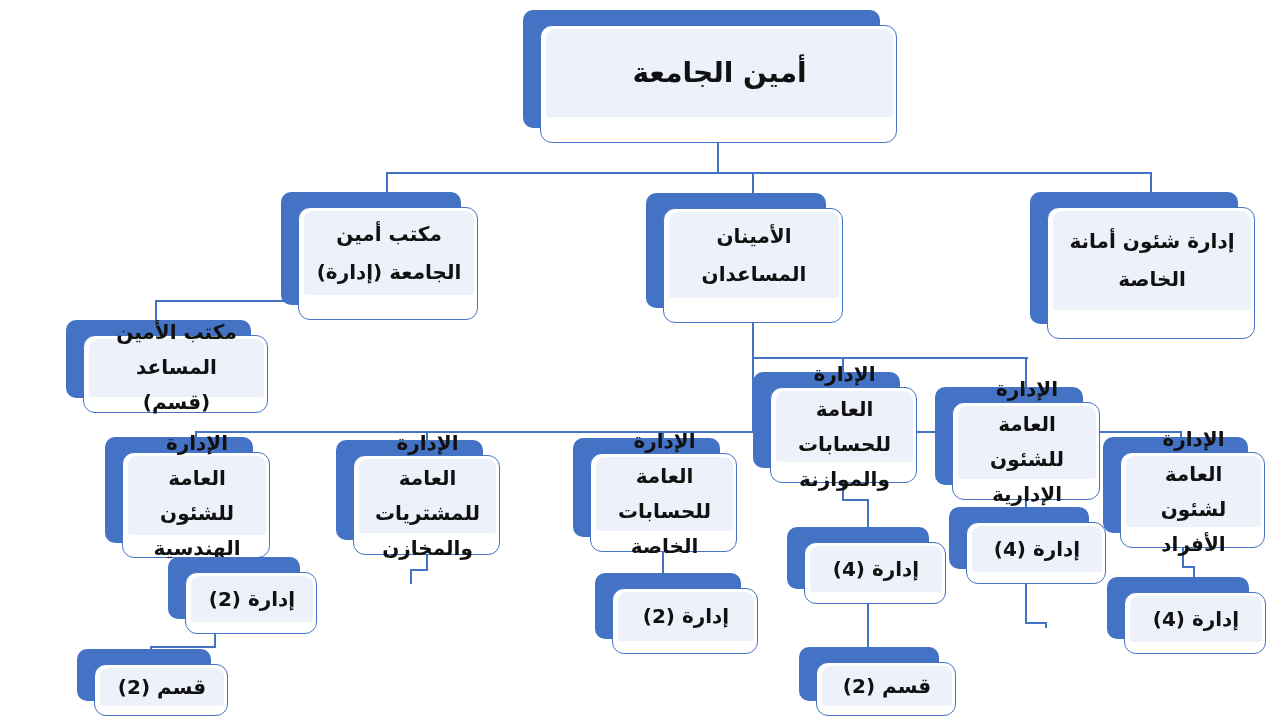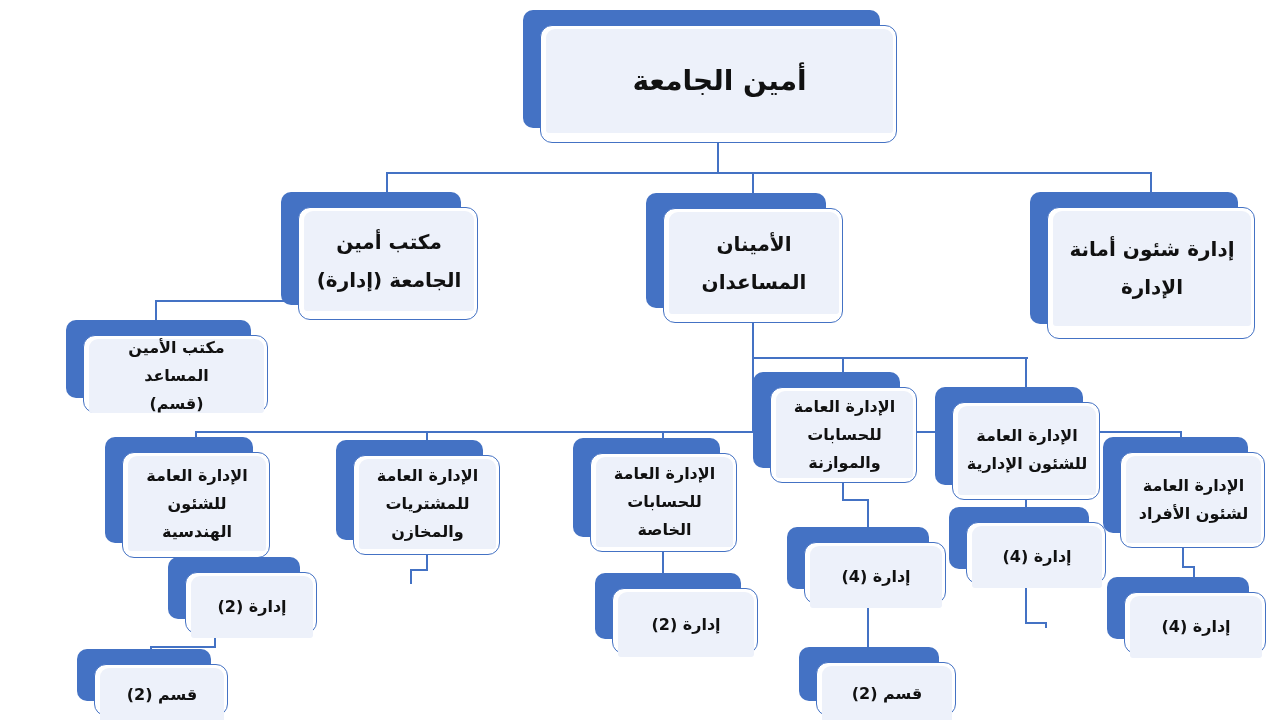--- a/index.html
+++ b/index.html
@@ -33,25 +33,25 @@
   .node .fill{
     position:absolute;left:5px;top:3px;right:3px;height:76%;
     background:#EDF1FA;
     border-radius:9px 9px 3px 3px;
     display:flex;align-items:center;justify-content:center;
     text-align:center;
     white-space:pre-line;
     font-weight:bold;
     color:#111111;
     line-height:1.8;
-    padding:8px 6px;
+    padding:0 6px;
   }
   .fs28 .fill{font-size:28px;line-height:1.3;}
   .fs20 .fill{font-size:20px;line-height:1.9;}
-  .fs15 .fill{font-size:16px;line-height:1.75;}
+  .fs15 .fill{font-size:20px;line-height:1.75;}
   .small .fill{line-height:1.2;text-align:center;}
 </style>
 </head>
 <body>
 
 <div class="canvas">
 
   <div class="line" style="left:717px;top:143px;width:2px;height:30px"></div>
   <div class="line" style="left:387px;top:172px;width:765px;height:2px"></div>
   <div class="line" style="left:386px;top:172px;width:2px;height:21px"></div>
@@ -108,21 +108,21 @@
     <div class="card">
       <div class="fill" dir="rtl">الأمينان
 المساعدان</div>
     </div>
   </div>
 
   <div class="node fs20" style="left:1047px;top:207px;width:208px;height:132px">
     <div class="shadow"></div>
     <div class="card">
       <div class="fill" dir="rtl">إدارة شئون أمانة
-الإدارة</div>
+الخاصة</div>
     </div>
   </div>
 
   <div class="node fs15" style="left:83px;top:335px;width:185px;height:78px">
     <div class="shadow"></div>
     <div class="card">
       <div class="fill" dir="rtl">مكتب الأمين المساعد
 (قسم)</div>
     </div>
   </div>

